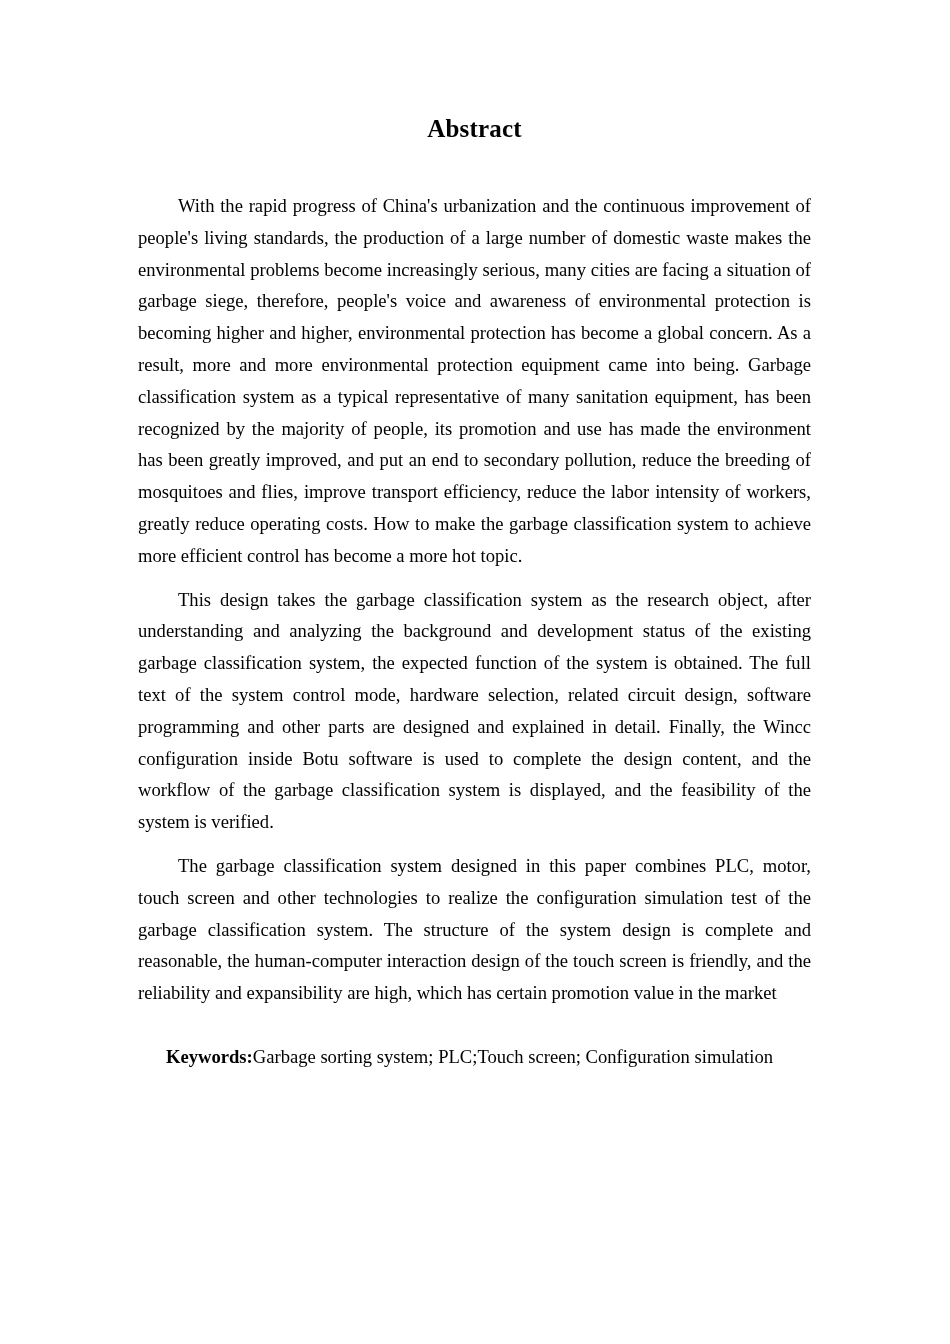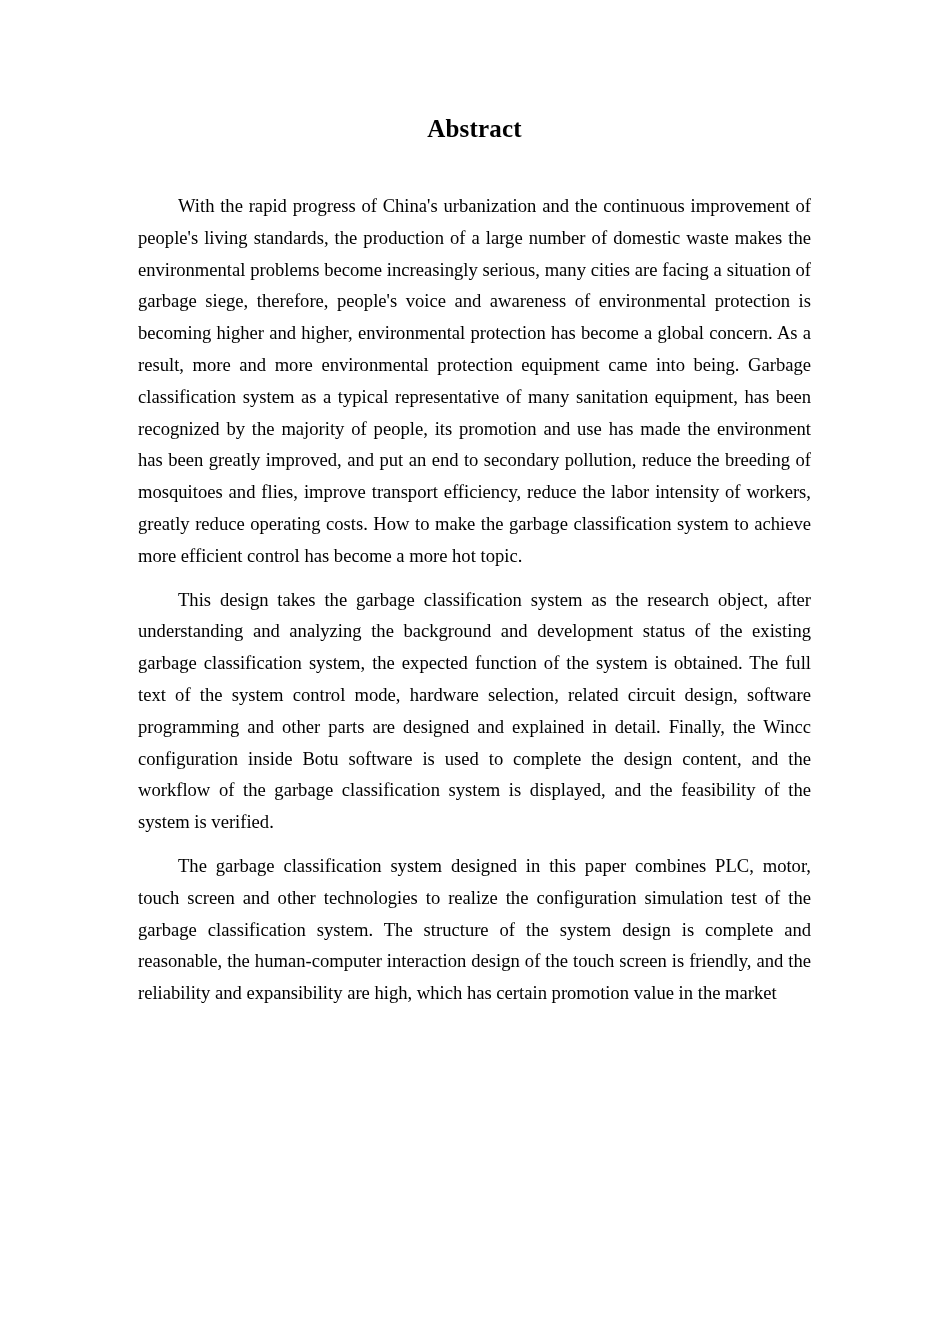--- a/index.html
+++ b/index.html
@@ -87,16 +87,17 @@
     <h1 class="doc-title">Abstract</h1>
 
     <div class="body-block">
 
       <p class="para">With the rapid progress of China's urbanization and the continuous improvement of people's living standards, the production of a large number of domestic waste makes the environmental problems become increasingly serious, many cities are facing a situation of garbage siege, therefore, people's voice and awareness of environmental protection is becoming higher and higher, environmental protection has become a global concern. As a result, more and more environmental protection equipment came into being. Garbage classification system as a typical representative of many sanitation equipment, has been recognized by the majority of people, its promotion and use has made the environment has been greatly improved, and put an end to secondary pollution, reduce the breeding of mosquitoes and flies, improve transport efficiency, reduce the labor intensity of workers, greatly reduce operating costs. How to make the garbage classification system to achieve more efficient control has become a more hot topic.</p>
 
       <p class="para">This design takes the garbage classification system as the research object, after understanding and analyzing the background and development status of the existing garbage classification system, the expected function of the system is obtained. The full text of the system control mode, hardware selection, related circuit design, software programming and other parts are designed and explained in detail. Finally, the Wincc configuration inside Botu software is used to complete the design content, and the workflow of the garbage classification system is displayed, and the feasibility of the system is verified.</p>
 
       <p class="para last-para">The garbage classification system designed in this paper combines PLC, motor, touch screen and other technologies to realize the configuration simulation test of the garbage classification system. The structure of the system design is complete and reasonable, the human-computer interaction design of the touch screen is friendly, and the reliability and expansibility are high, which has certain promotion value in the market</p>
 
+      <p class="keywords-line"><span class="kw-label">Keywords:</span><span class="kw-value">Garbage sorting system; PLC;Touch screen; Configuration simulation</span></p>
 
     </div>
   </div>
 </div>
 
 </body></html>

